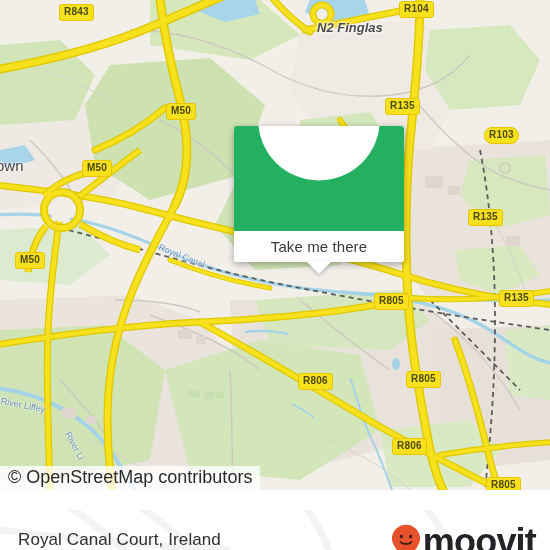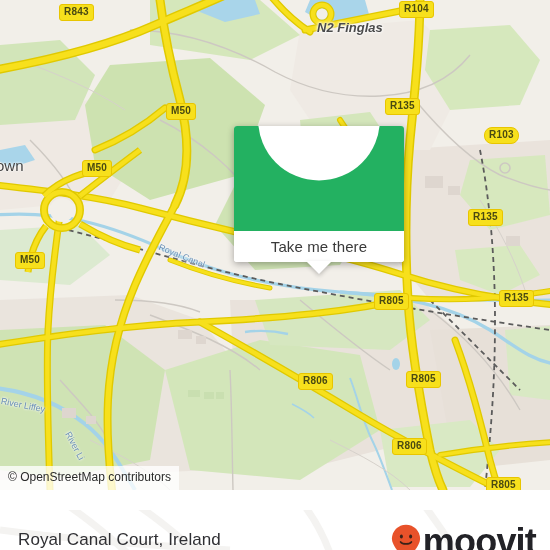--- a/index.html
+++ b/index.html
@@ -55,21 +55,21 @@
     white-space:nowrap;
     font-family:"Liberation Sans",sans-serif;
     text-shadow:0 0 2px #fff,0 0 3px #fff;
   }
 
   
   .attribution{
     position:absolute;left:0;top:466px;
     background:rgba(255,255,255,0.78);
     color:#2a2a2a;
-    font-size:12px;
+    font-size:18px;
     line-height:17px;
     padding:3px 8px 4px 8px;
     font-family:"Liberation Sans",sans-serif;
     white-space:nowrap;
   }
 
   
   .callout{position:absolute;left:190px;top:126px;width:172px;margin-left:44px;}
   .callout-card{
     width:170px;

